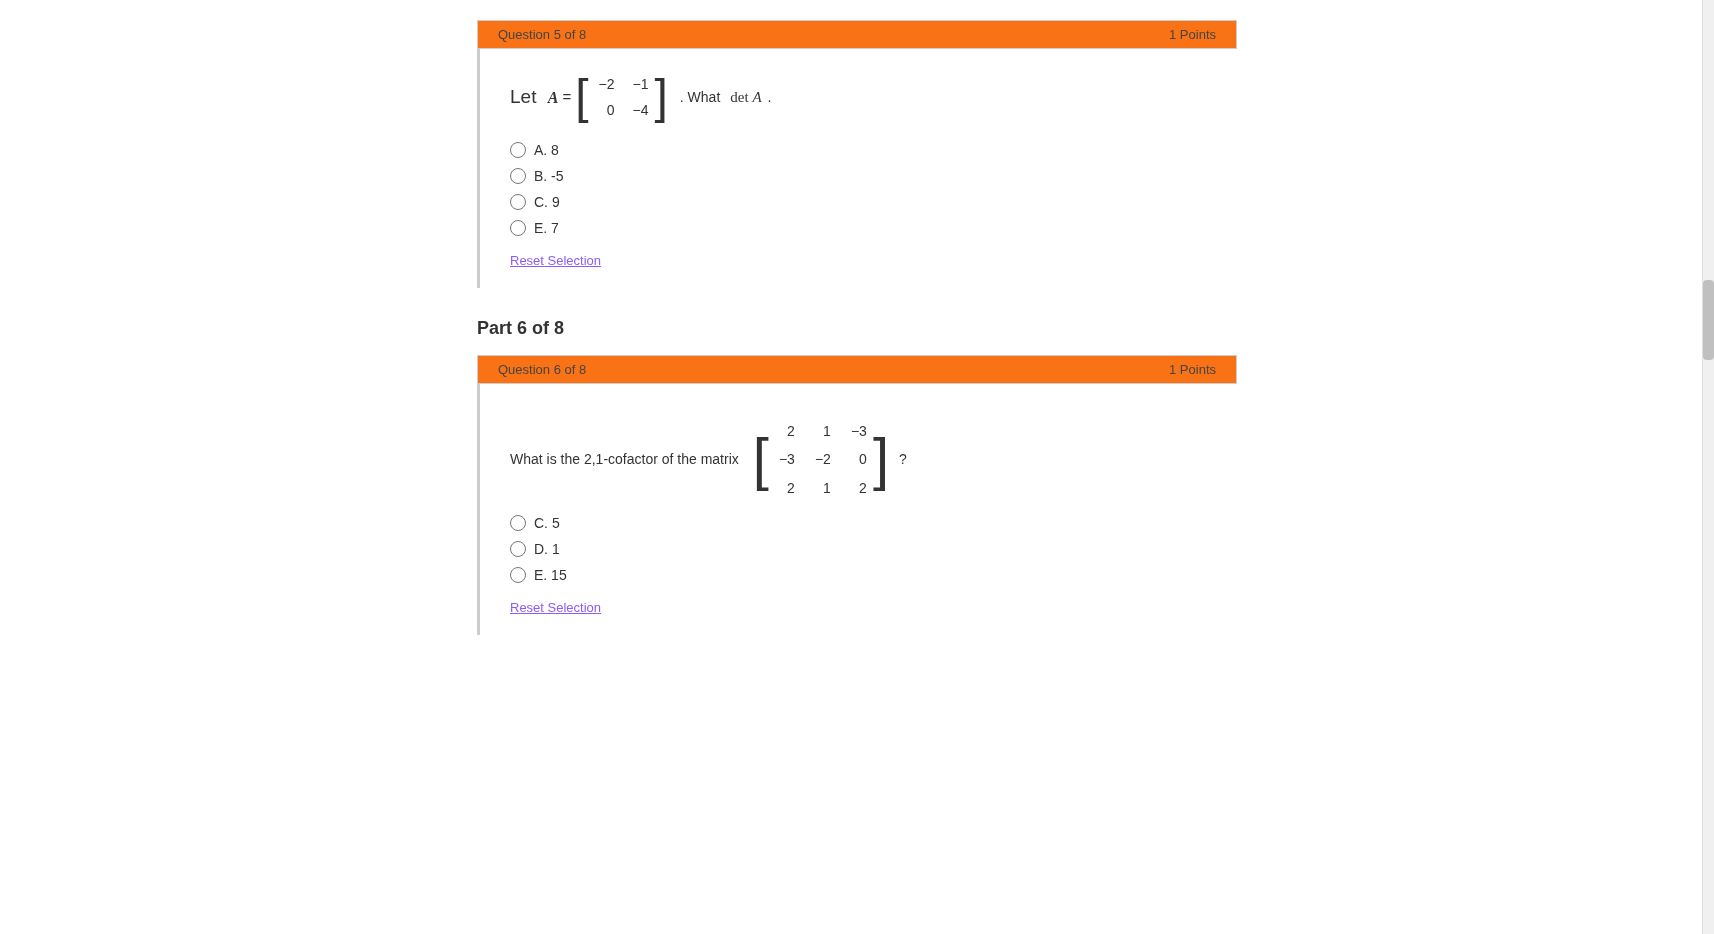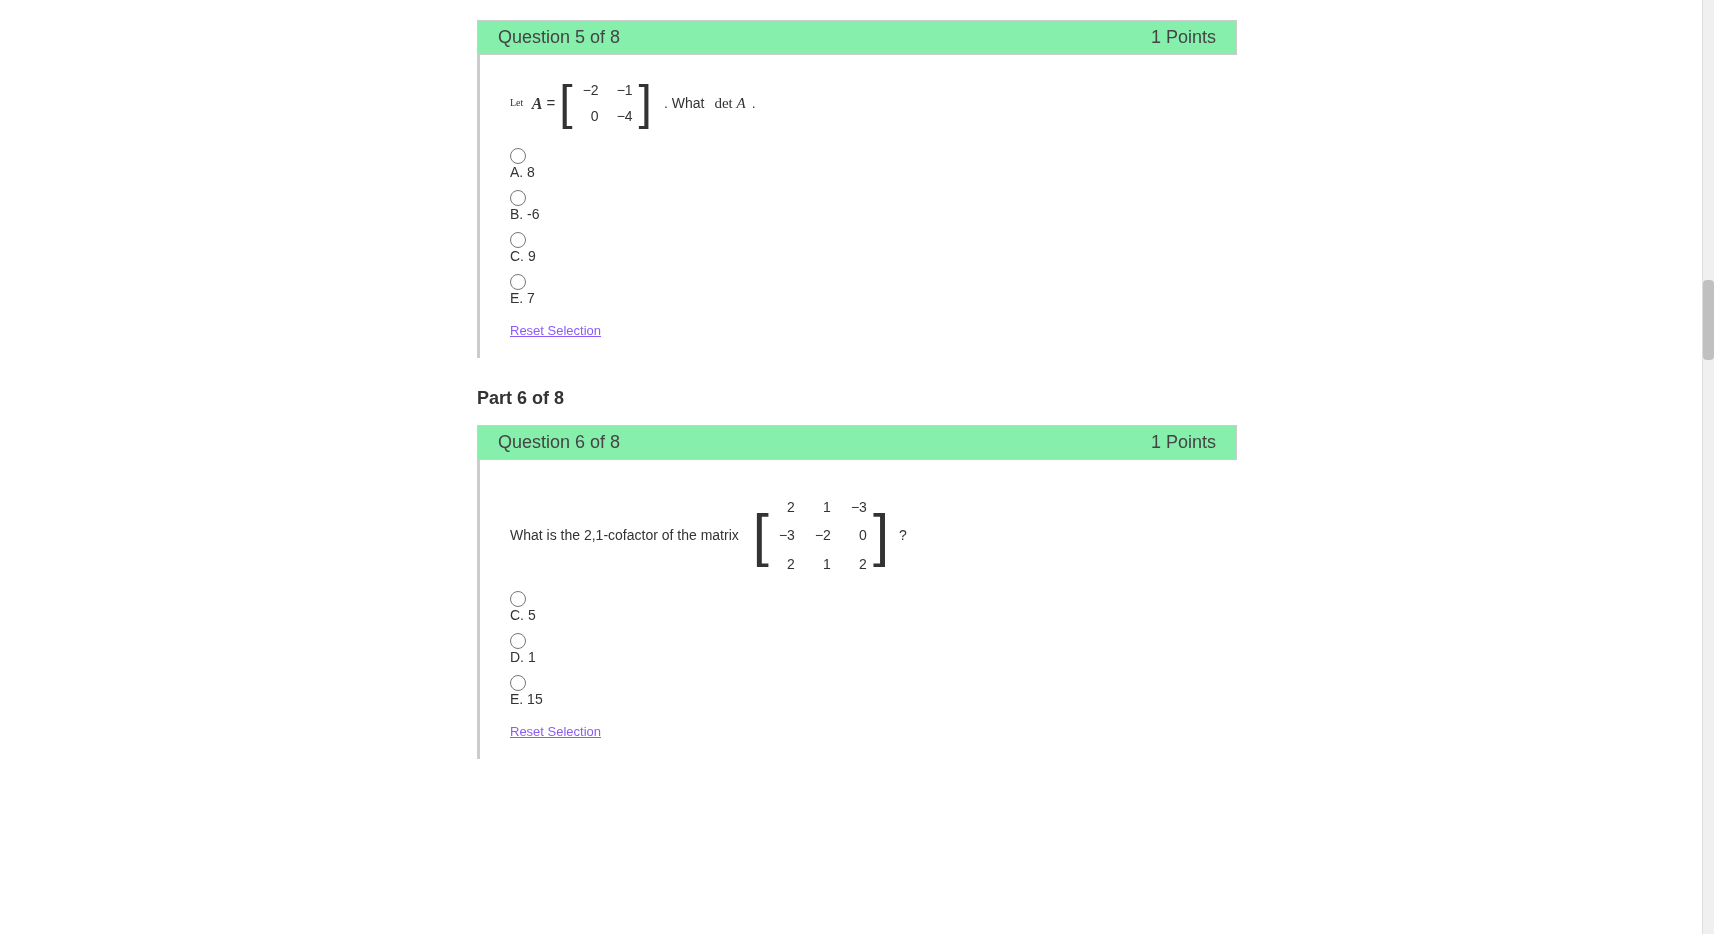--- a/index.html
+++ b/index.html
@@ -17,26 +17,26 @@
       min-height: 934px;
     }
 
     .page-container {
       max-width: 760px;
       margin: 0 auto;
       padding: 20px 0;
     }
 
     .question-header {
-      background: #86efac;
+      background: #f97316;
       border: 1px solid #ccc;
       display: flex;
       justify-content: space-between;
       padding: 6px 20px;
-      font-size: 18px;
+      font-size: 13px;
       color: #444;
     }
 
     .question-box {
       border-left: 3px solid #ccc;
       margin: 0;
       padding: 20px 30px 20px 30px;
     }
 
     .question-content {
@@ -45,24 +45,23 @@
       line-height: 1.6;
     }
 
     .options-list {
       list-style: none;
       margin-bottom: 16px;
     }
 
     .options-list li {
       display: flex;
-      align-items: flex-start;
+      align-items: center;
       margin-bottom: 10px;
       font-size: 14px;
-      flex-direction: column;
     }
 
     .options-list li input[type="radio"] {
       margin-right: 8px;
       width: 16px;
       height: 16px;
       accent-color: #6a0dad;
     }
 
     .reset-link {
@@ -168,21 +167,21 @@
 <div class="page-container">
 
   <div class="question-header">
     <span>Question 5 of 8</span>
     <span>1 Points</span>
   </div>
 
   <div class="question-box">
     <div class="question-content">
       <div class="question-text">
-        <span style="font-size:10px;font-family:Liberation Serif, serif;">Let&nbsp;</span>
+        <span style="font-size:19px;">Let&nbsp;</span>
 
         <span class="matrix-container">
           <span class="math-bold"><i>A</i></span>
           <span style="margin: 0 4px;">=</span>
           <span class="matrix-bracket matrix-bracket-left">[</span>
           <div class="matrix-values matrix-2x2">
             <span class="matrix-cell">−2</span>
             <span class="matrix-cell">−1</span>
             <span class="matrix-cell">0</span>
             <span class="matrix-cell">−4</span>
@@ -195,21 +194,21 @@
       </div>
     </div>
 
     <ul class="options-list">
       <li>
         <input type="radio" name="q5" id="q5a" style="">
         <label for="q5a" class="option-label">A. 8</label>
       </li>
       <li>
         <input type="radio" name="q5" id="q5b" style="">
-        <label for="q5b" class="option-label">B. -6</label>
+        <label for="q5b" class="option-label">B. -5</label>
       </li>
       <li>
         <input type="radio" name="q5" id="q5c" style="">
         <label for="q5c" class="option-label">C. 9</label>
       </li>
       <li>
         <input type="radio" name="q5" id="q5e" style="">
         <label for="q5e" class="option-label">E. 7</label>
       </li>
     </ul>

